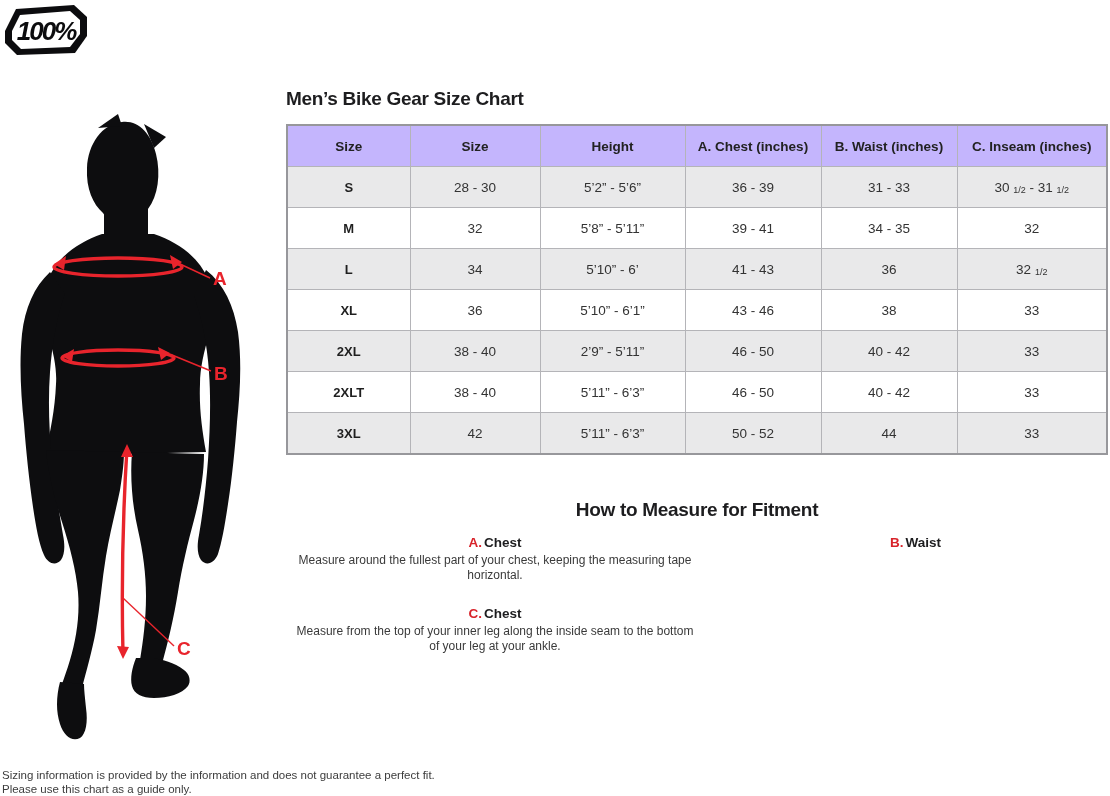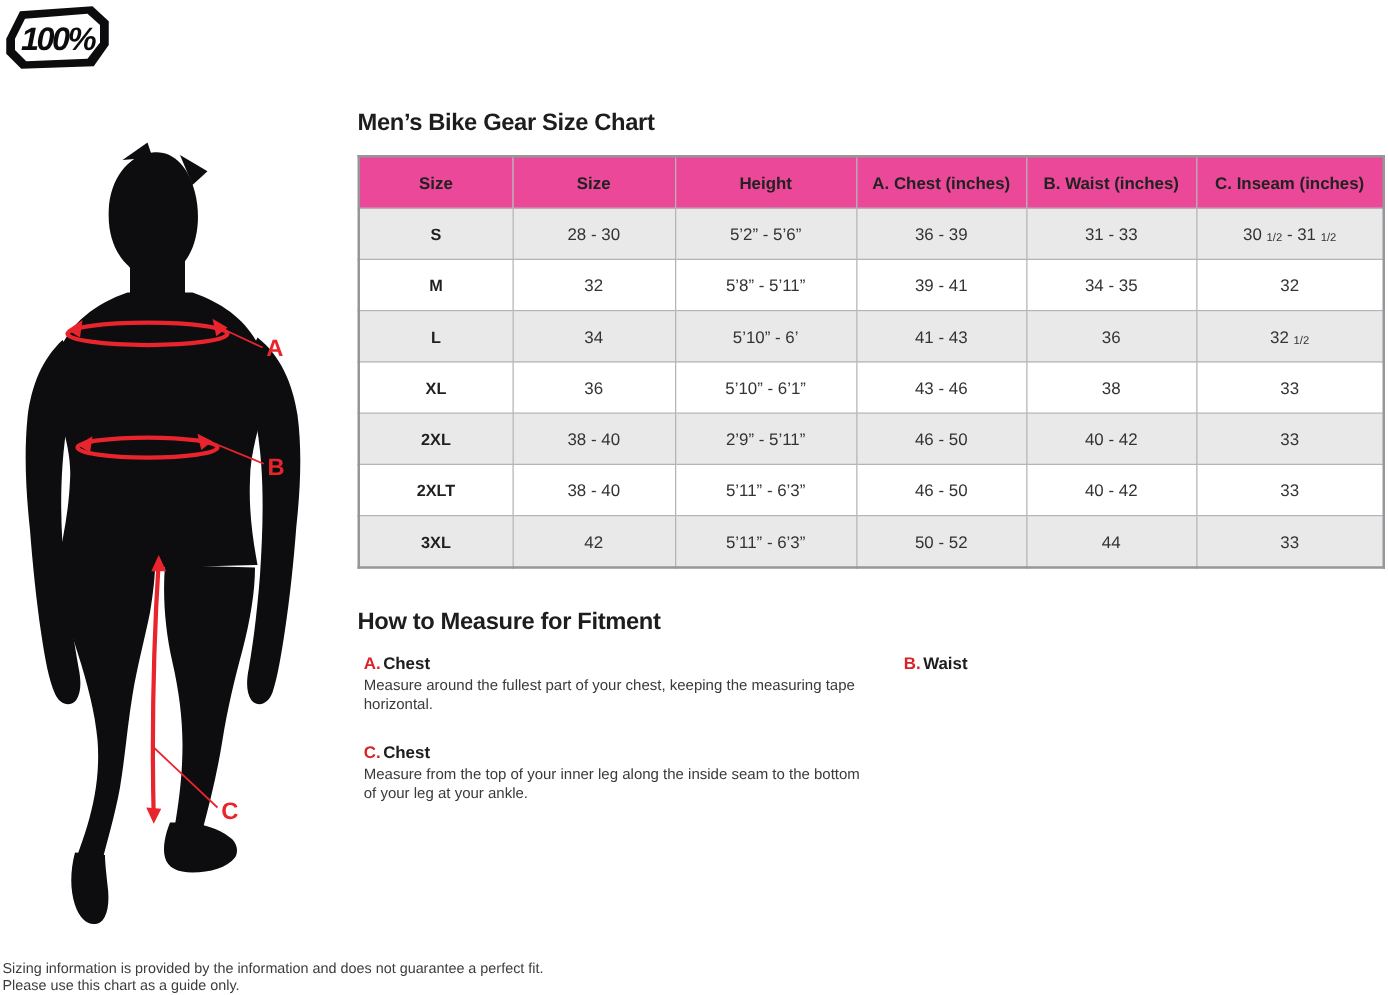--- a/index.html
+++ b/index.html
@@ -17,25 +17,25 @@
   table.size-table {
     border-collapse:collapse; table-layout:fixed; width:822px;
     margin-top:14px; border:2px solid #97979b;
   }
   .size-table col.c1{width:123px}.size-table col.c2{width:130px}.size-table col.c3{width:145px}
   .size-table col.c4{width:136px}.size-table col.c5{width:136px}.size-table col.c6{width:150px}
   .size-table th, .size-table td {
     border:1px solid #b4b4b8; height:40px; text-align:center; vertical-align:middle;
     font-size:13.5px; color:#333; padding:0 5px; font-weight:normal;
   }
-  .size-table thead th { background:#ec4899; font-weight:bold; color:#222; }
+  .size-table thead th { background:#c4b5fd; font-weight:bold; color:#222; }
   .size-table tbody tr.stripe th, .size-table tbody tr.stripe td { background:#e9e9ea; }
   .size-table tbody th { font-weight:bold; font-size:13px; color:#1f1f1f; }
   .frac { font-size:9px; position:relative; top:1px; letter-spacing:0; }
-  .measure-section { margin-top:32px; }
+  .measure-section { margin-top:44px;text-align:center; }
   .measure-grid {
     display:grid; grid-template-columns:408px 1fr; column-gap:24px; row-gap:22px;
     margin-top:14px; padding-left:5px;
   }
   .measure-head { font-size:13.5px; font-weight:bold; color:#1d1d1f; }
   .measure-head .letter { color:#d8232a; margin-right:2px; }
   .measure-item p { margin:3px 0 0; font-size:12px; line-height:1.28; color:#3a3a3a; }
   .footnote {
     position:absolute; left:2px; top:768px; font-size:11.5px; line-height:1.22; color:#3c3c3c;
   }

